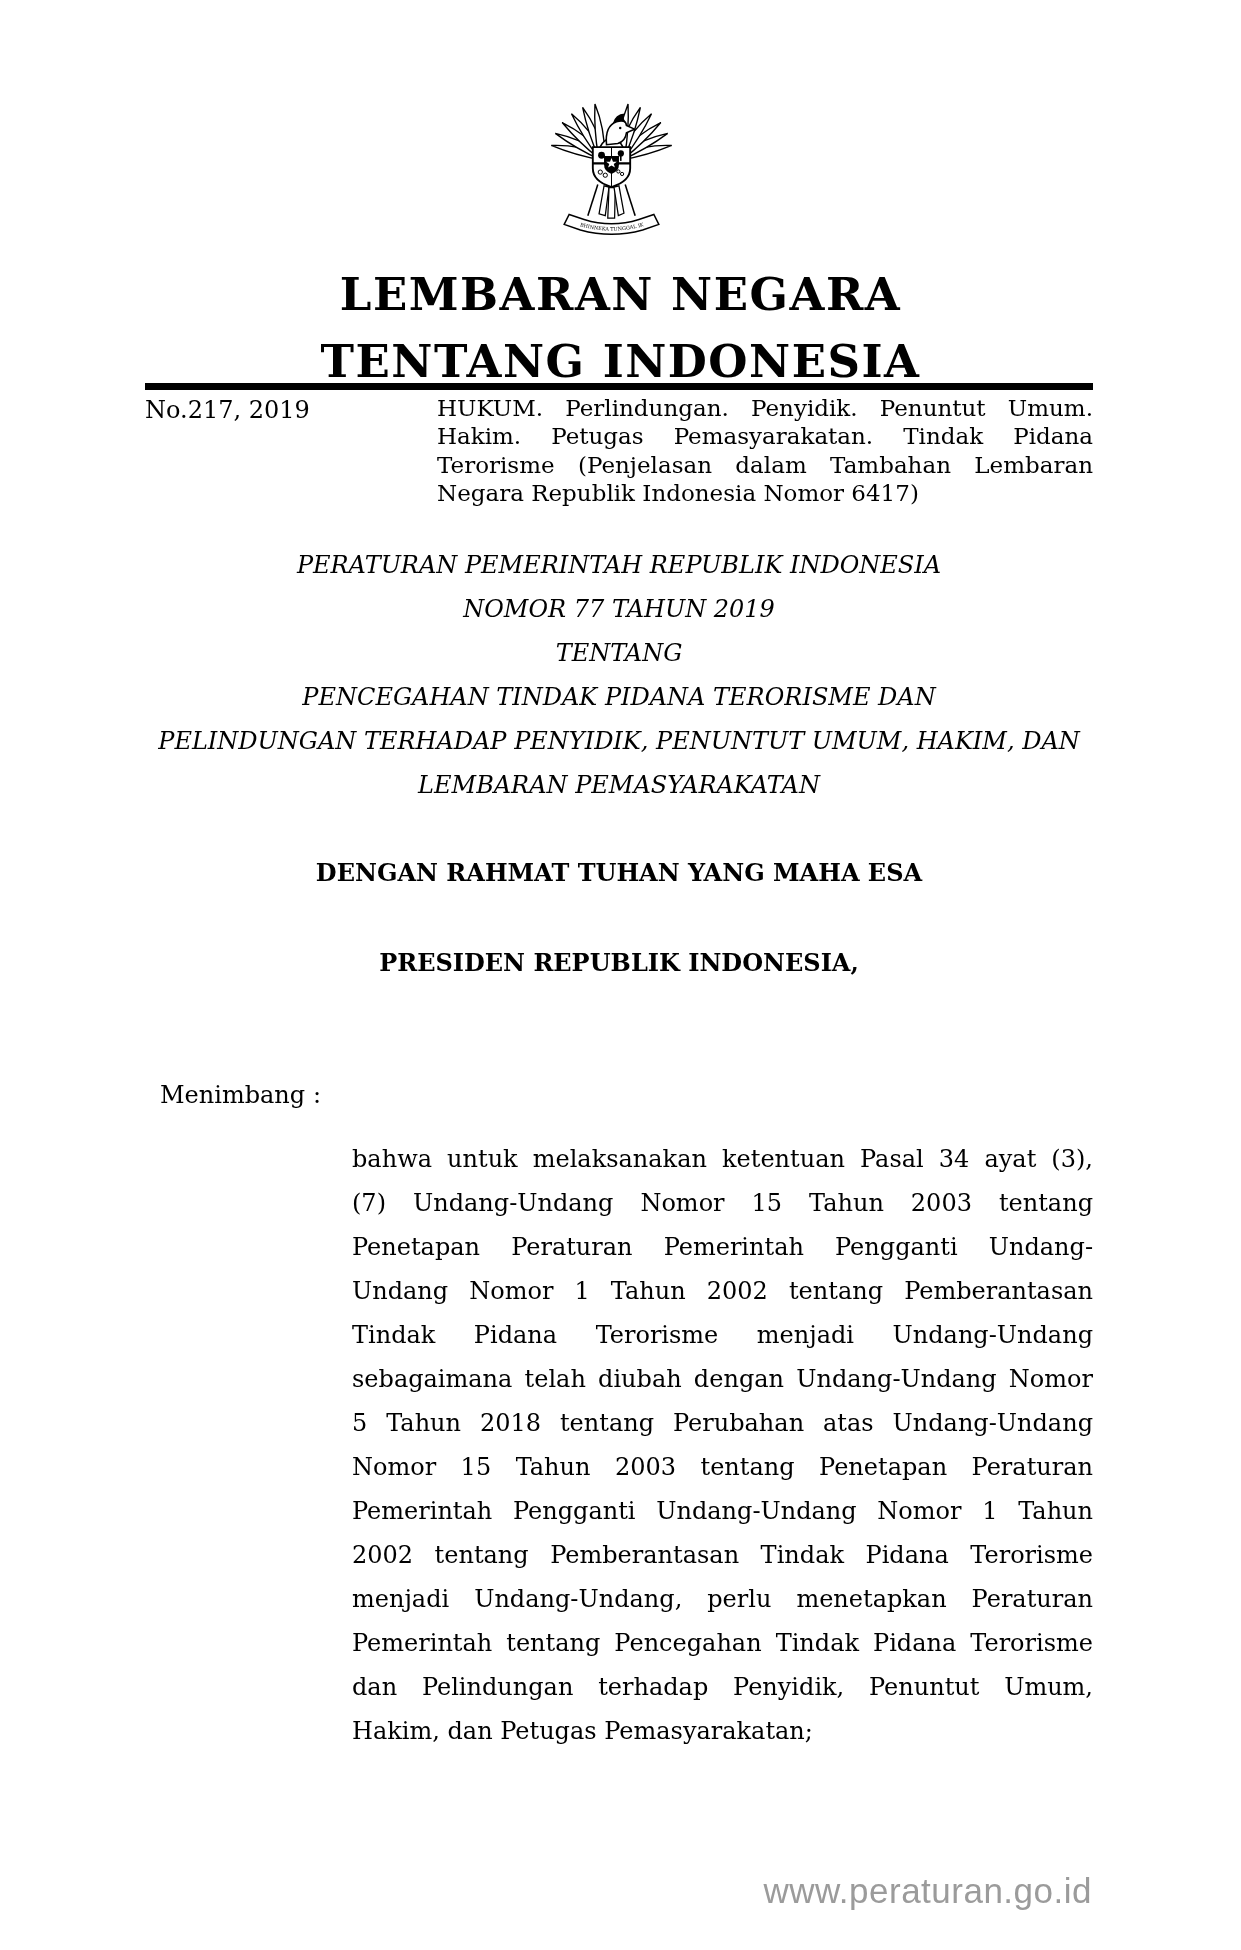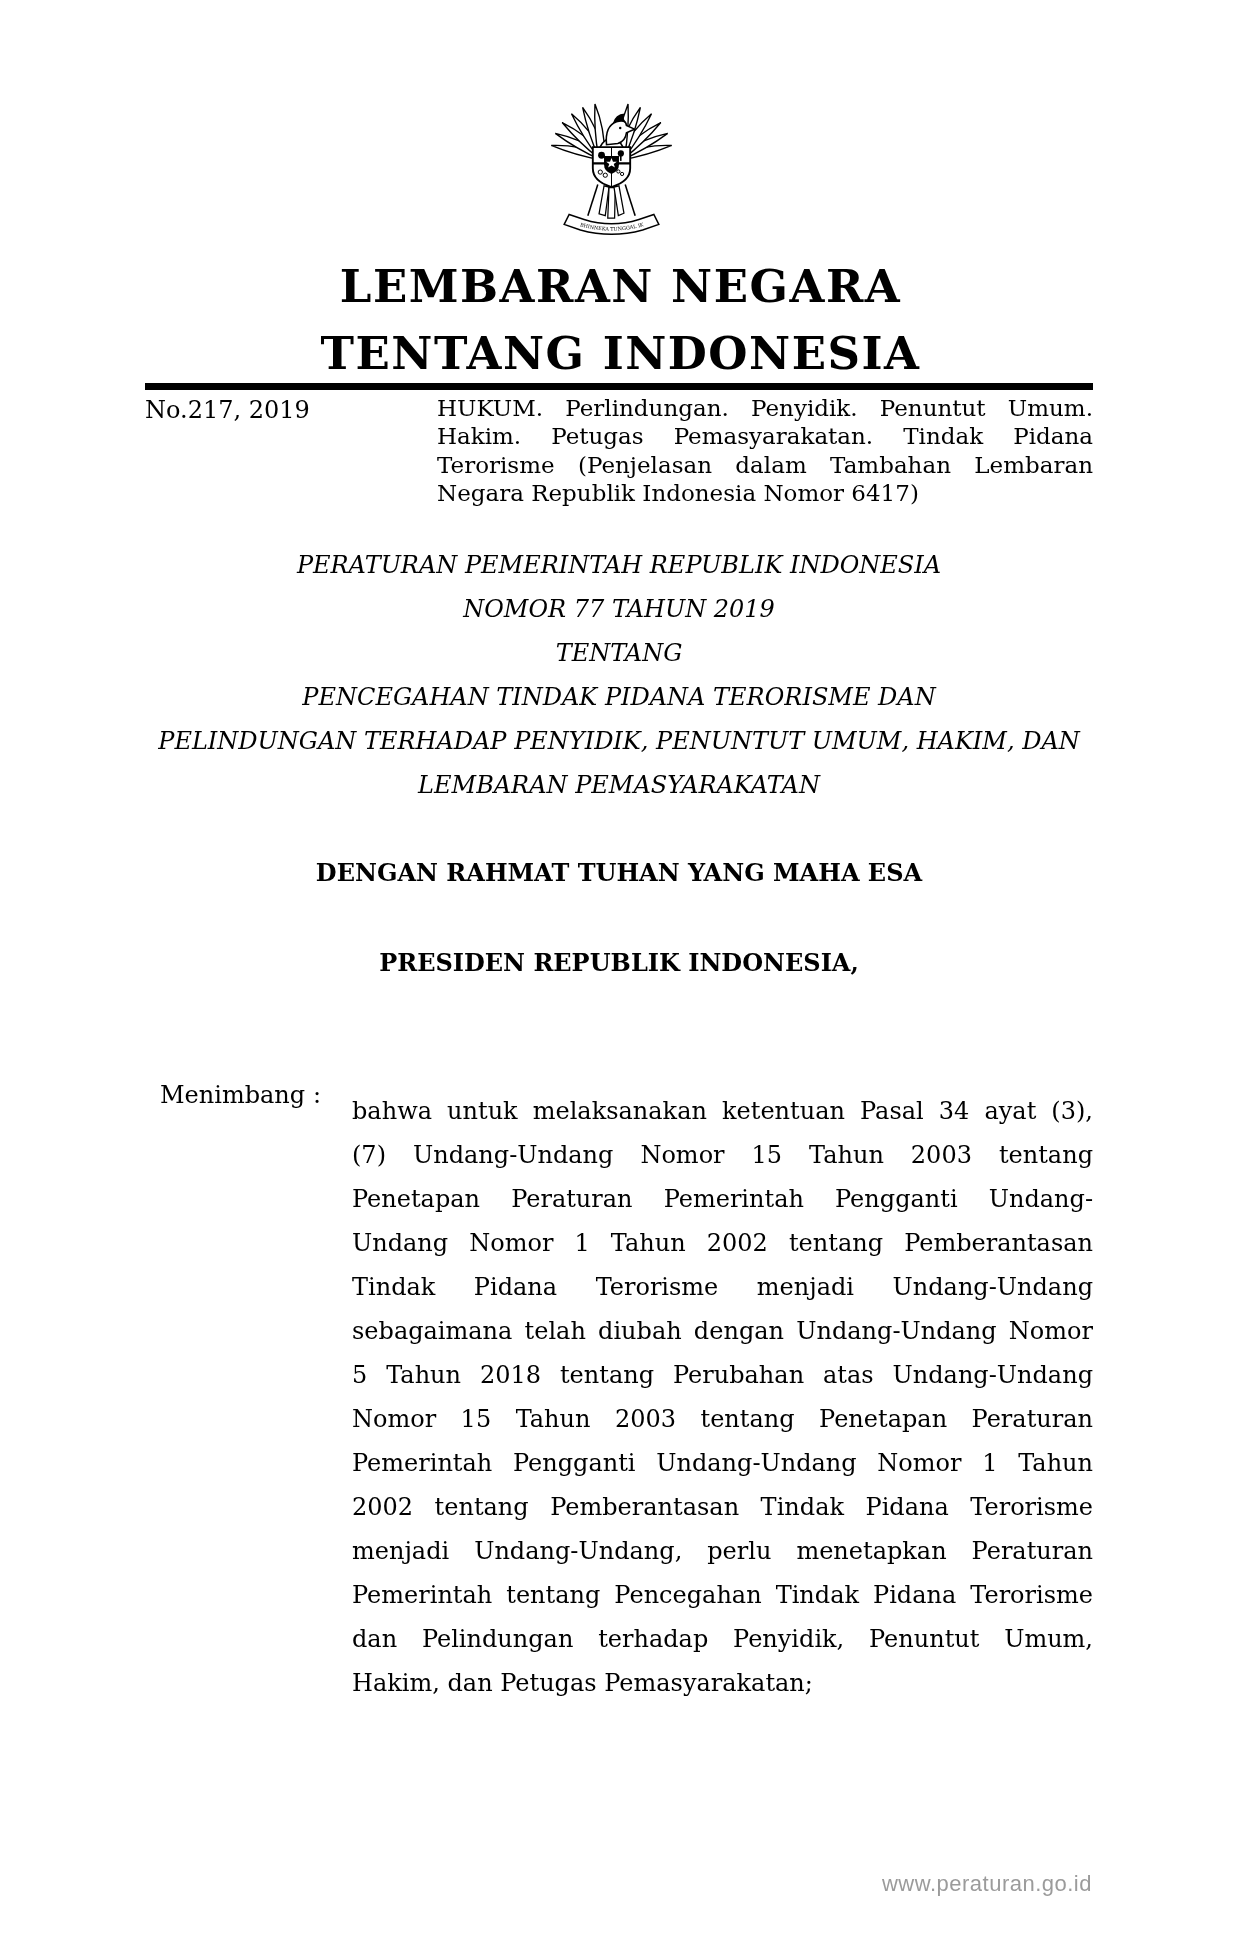--- a/index.html
+++ b/index.html
@@ -14,21 +14,21 @@
   }
   .emblem{
     position:absolute;
     left:543px; top:84px;
     width:137px; height:160px;
   }
   .emblem svg{width:100%;height:100%;}
   .masthead-title{
     position:absolute;
     left:0; right:0; top:249px;
-    margin:4px;
+    margin:12px;
     text-align:center;
     font-size:45px;
     line-height:67px;
     font-weight:bold;
     letter-spacing:1.5px;
     white-space:nowrap;
   }
   .masthead-title .tline{display:block;}
   .rule{
     position:absolute;
@@ -81,30 +81,30 @@
     margin-left:15px;
   }
   .consideration-colon{
     position:absolute;
     left:313px; top:1073px;
     font-size:24px;
     line-height:44px;
   }
   .consideration-body{
     position:absolute;
-    left:352px; top:1089px;
+    left:352px; top:1137px;
     width:741px;
     font-size:24px;
     line-height:44px;
   }
   .footer-url{
     position:absolute;
     right:149px; top:1871px;
     font-family:"Liberation Sans", sans-serif;
-    font-size:22px;
+    font-size:35px;
     color:#9b9b9b;
     letter-spacing:0.5px;
   }
 </style>
 </head>
 <body>
 
 <div class="page">
 
   <div class="emblem">

